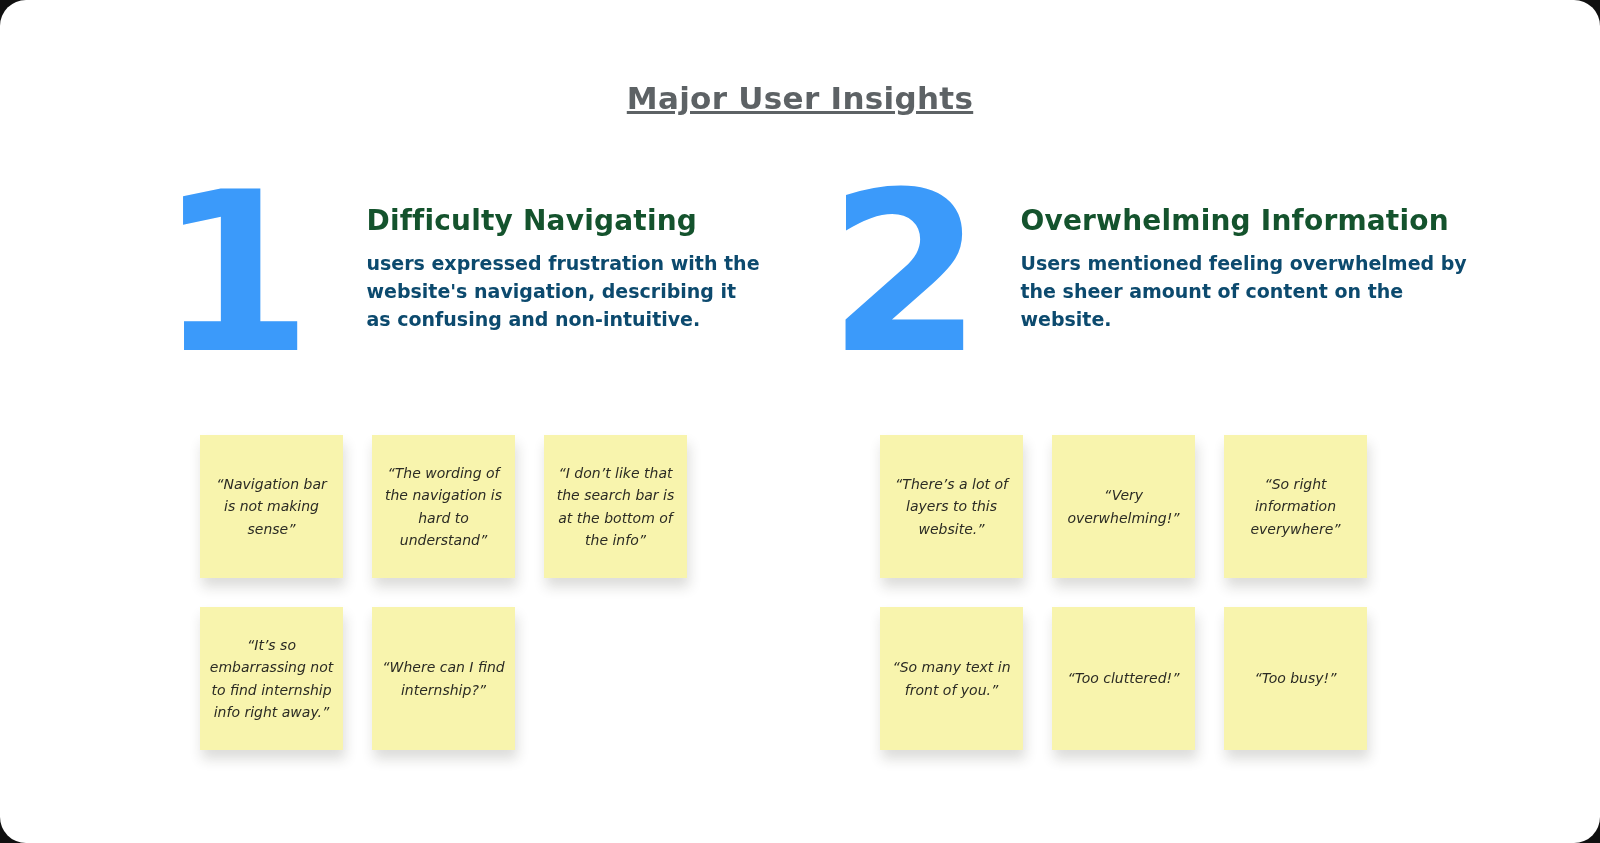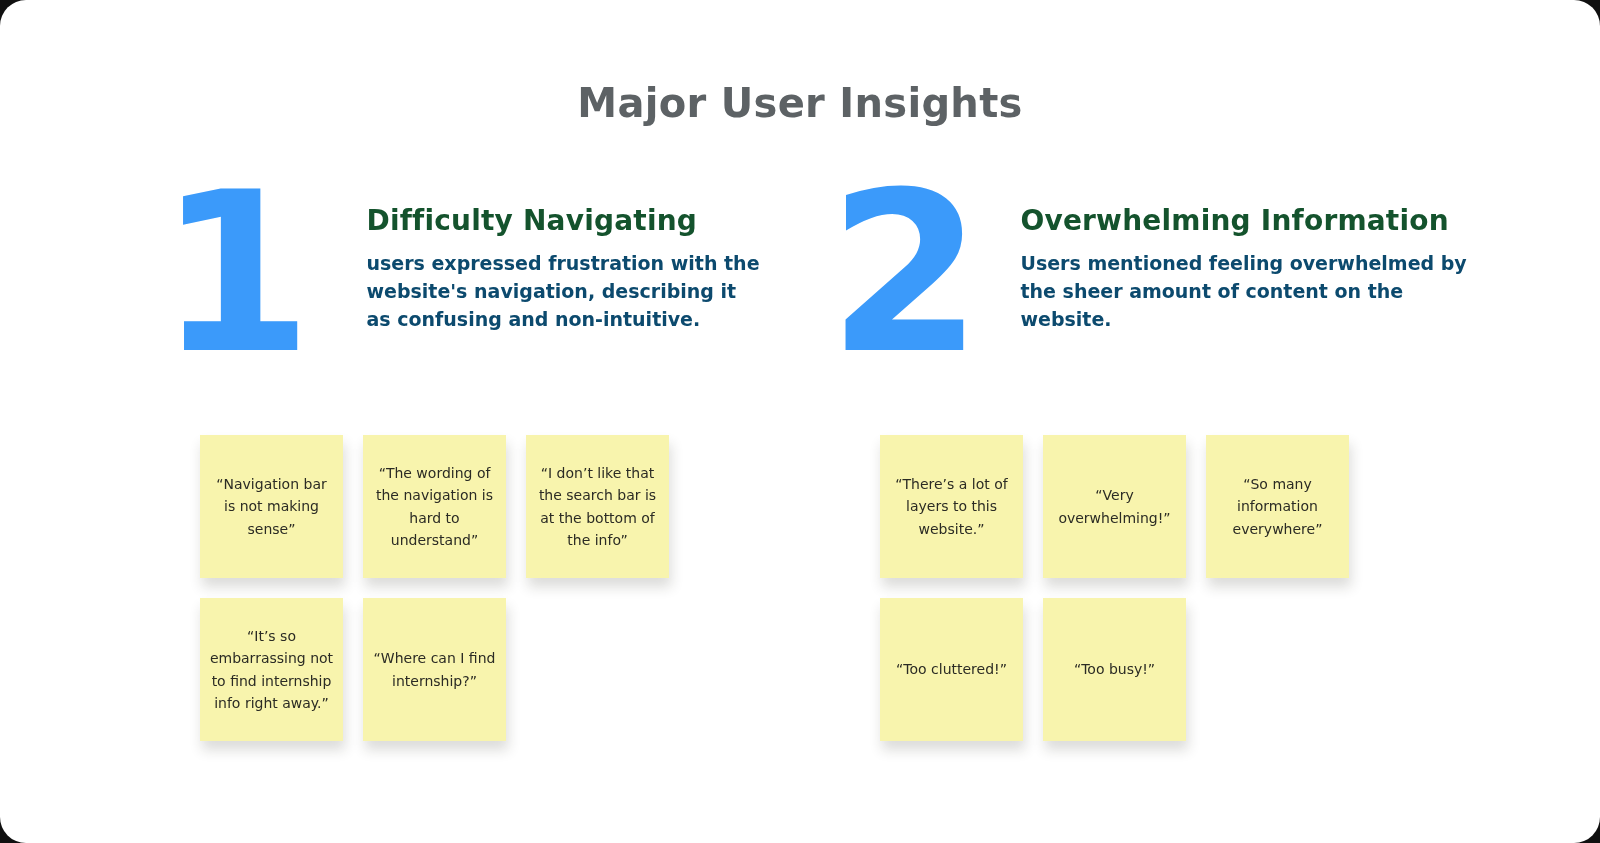--- a/index.html
+++ b/index.html
@@ -16,24 +16,25 @@
     border-radius: 26px;
     overflow: hidden;
   }
   .title {
     position: absolute;
     top: 80px;
     left: 0;
     width: 100%;
     margin: 0;
     text-align: center;
-    font-size: 40px;
+    font-size: 31px;
     font-weight: bold;
     letter-spacing: 0.3px;
     color: #5d6265;
+    text-decoration: underline;
   }
   .insight {
     position: absolute;
     top: 186px;
     display: flex;
     align-items: flex-start;
   }
   .insight-1 { left: 158px; }
   .insight-2 { left: 828px; }
   .num {
@@ -60,21 +61,22 @@
     line-height: 1.47;
     color: #0c4a6e;
     font-weight: bold;
   }
   .notes-grid {
     position: absolute;
     top: 435px;
     display: grid;
     grid-template-columns: repeat(3, 143px);
     grid-auto-rows: 143px;
-    gap: 20px;
+    gap: 29px;
+    font-style: italic;
   }
   .grid-left  { left: 200px; }
   .grid-right { left: 880px; }
   .note {
     background: var(--note-bg, #f8f4ad);
     box-shadow: 2px 9px 12px rgba(40, 40, 25, 0.16);
     display: flex;
     align-items: center;
     justify-content: center;
     text-align: center;
@@ -129,21 +131,24 @@
   </div>
 
   <div class="notes-grid grid-right">
     <div class="note">
       <span class="note-text">“There’s a lot of layers to this website.”</span>
     </div>
     <div class="note">
       <span class="note-text">“Very overwhelming!”</span>
     </div>
     <div class="note">
-      <span class="note-text">“So many information everywhere”</span>
+      <span class="note-text">“So right information everywhere”</span>
+    </div>
+    <div class="note">
+      <span class="note-text">“So many text in front of you.”</span>
     </div>
     <div class="note">
       <span class="note-text">“Too cluttered!”</span>
     </div>
     <div class="note">
       <span class="note-text">“Too busy!”</span>
     </div>
   </div>
 
 </div>

